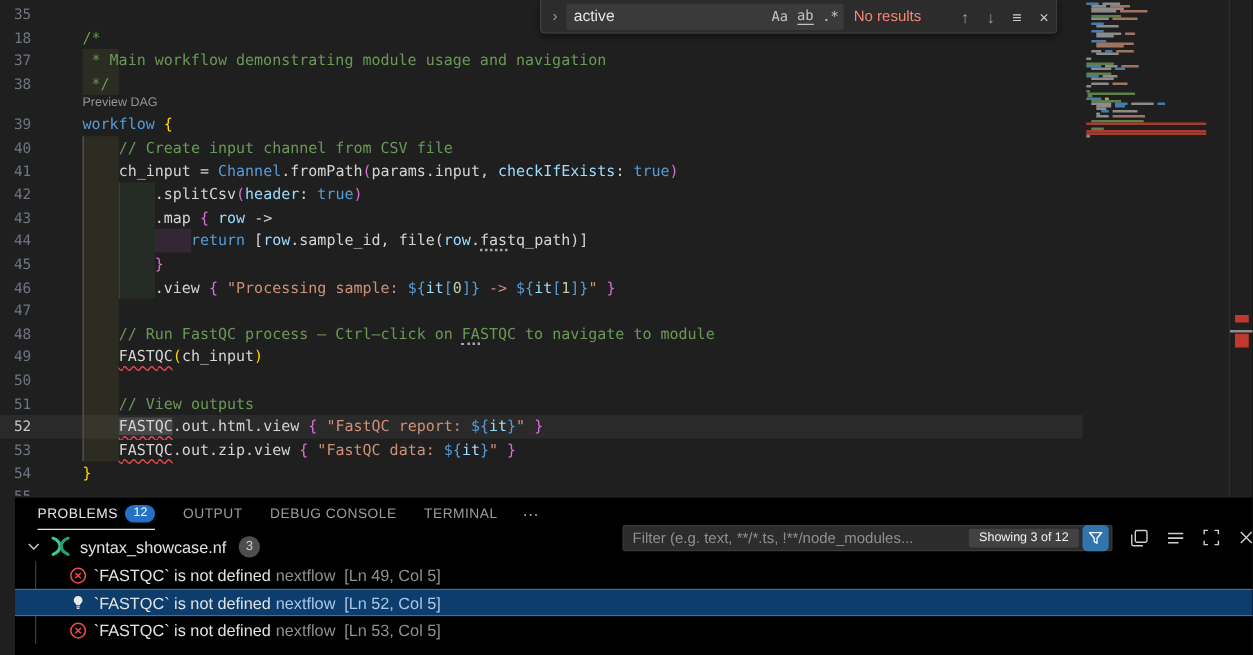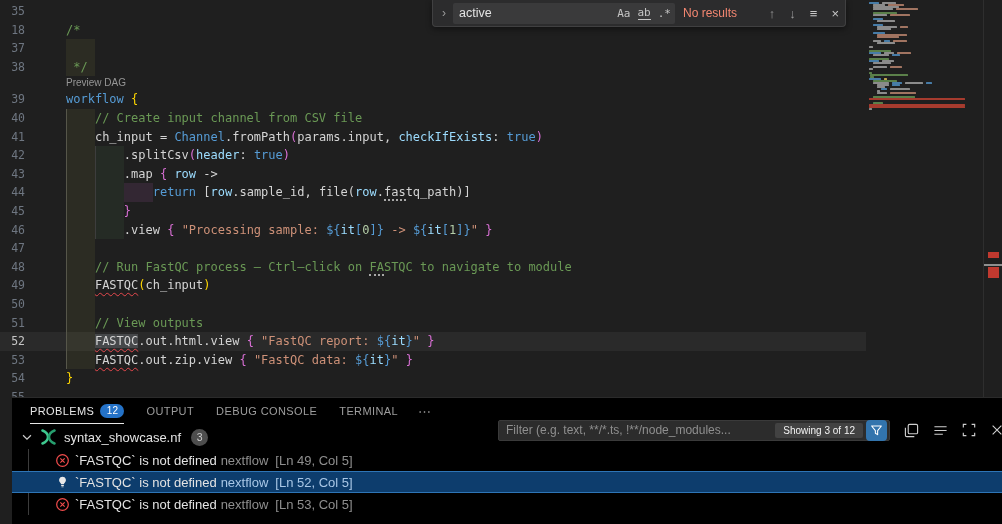--- a/index.html
+++ b/index.html
@@ -103,20 +103,21 @@
           <div class="num">35</div>
           <div class="code"></div>
         </div>
         <div class="cl">
           <div class="num">18</div>
           <div class="code"><span class="c">/*</span></div>
         </div>
         <div class="cl">
           <div class="band lv0" style="left: 66px;"></div>
           <div class="num">37</div>
+          <div class="code"><span class="c"> * Main workflow demonstrating module usage and navigation</span></div>
         </div>
         <div class="cl">
           <div class="band lv0" style="left: 66px;"></div>
           <div class="num">38</div>
           <div class="code"><span class="c"> */</span></div>
         </div>
         <div class="codelens-row">
           <div class="codelens">Preview DAG</div>
         </div>
         <div class="cl">

